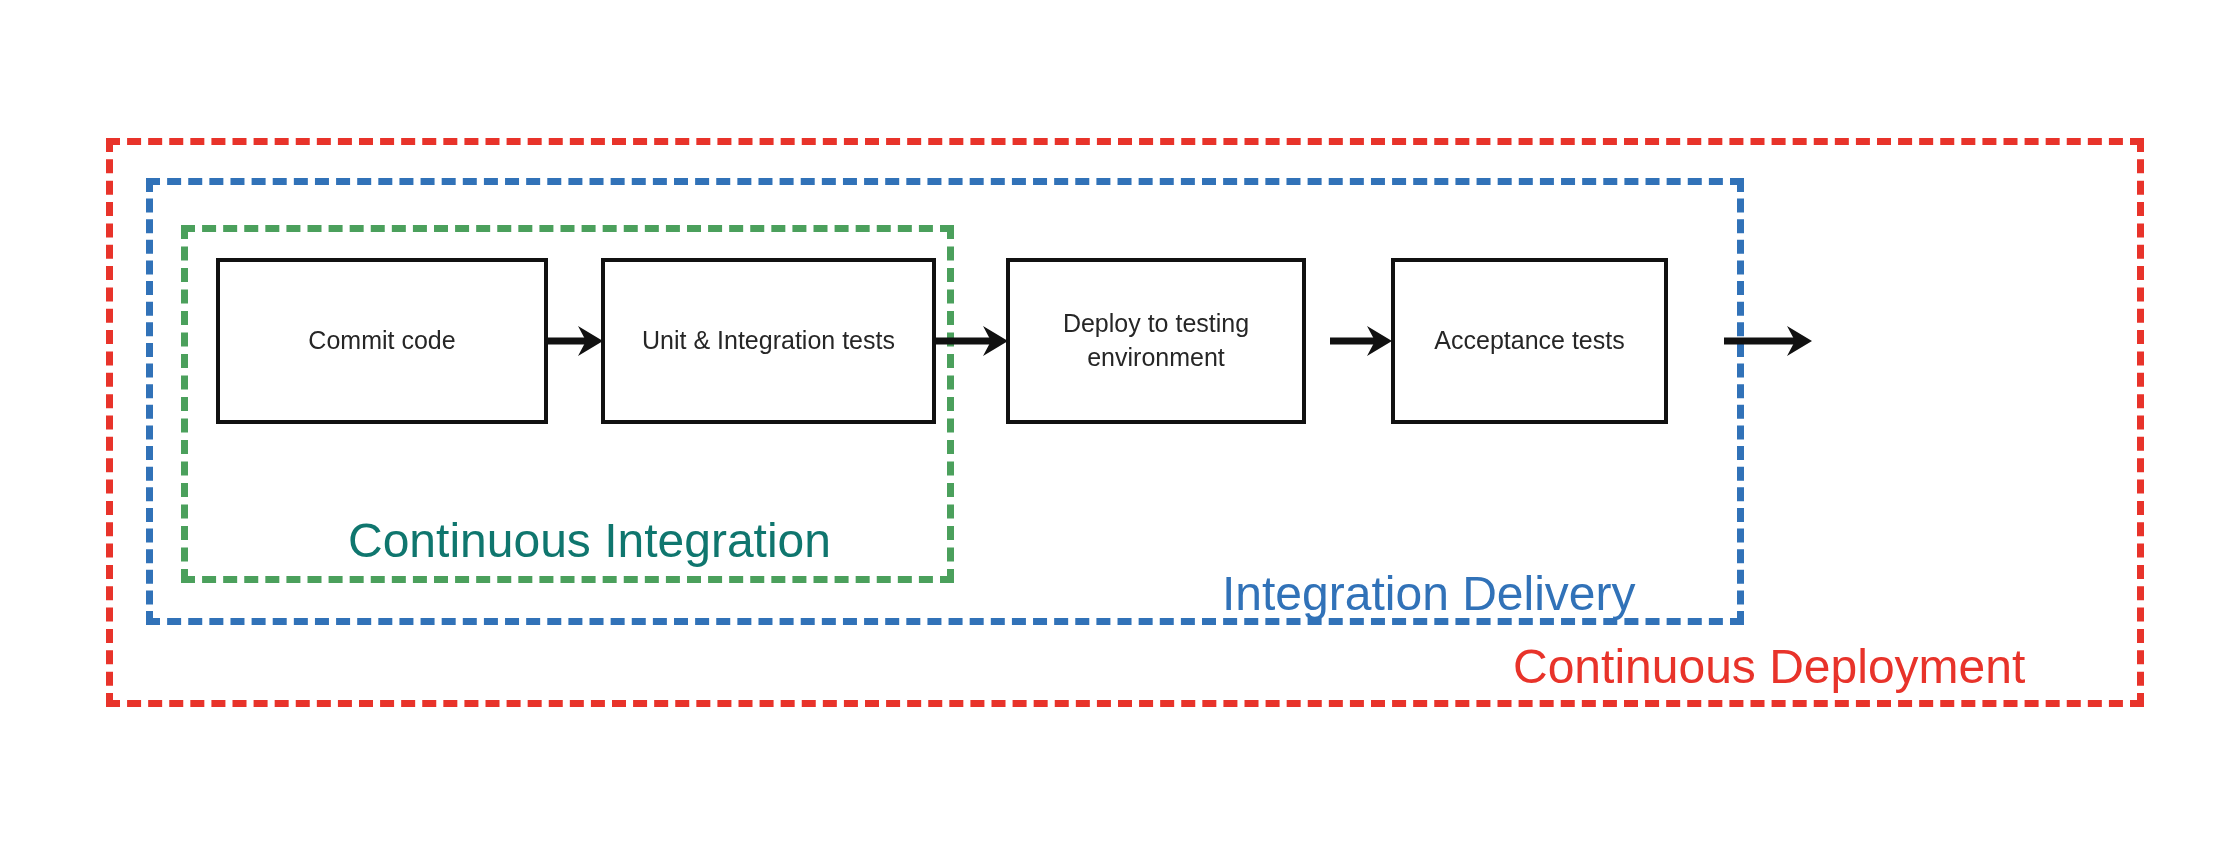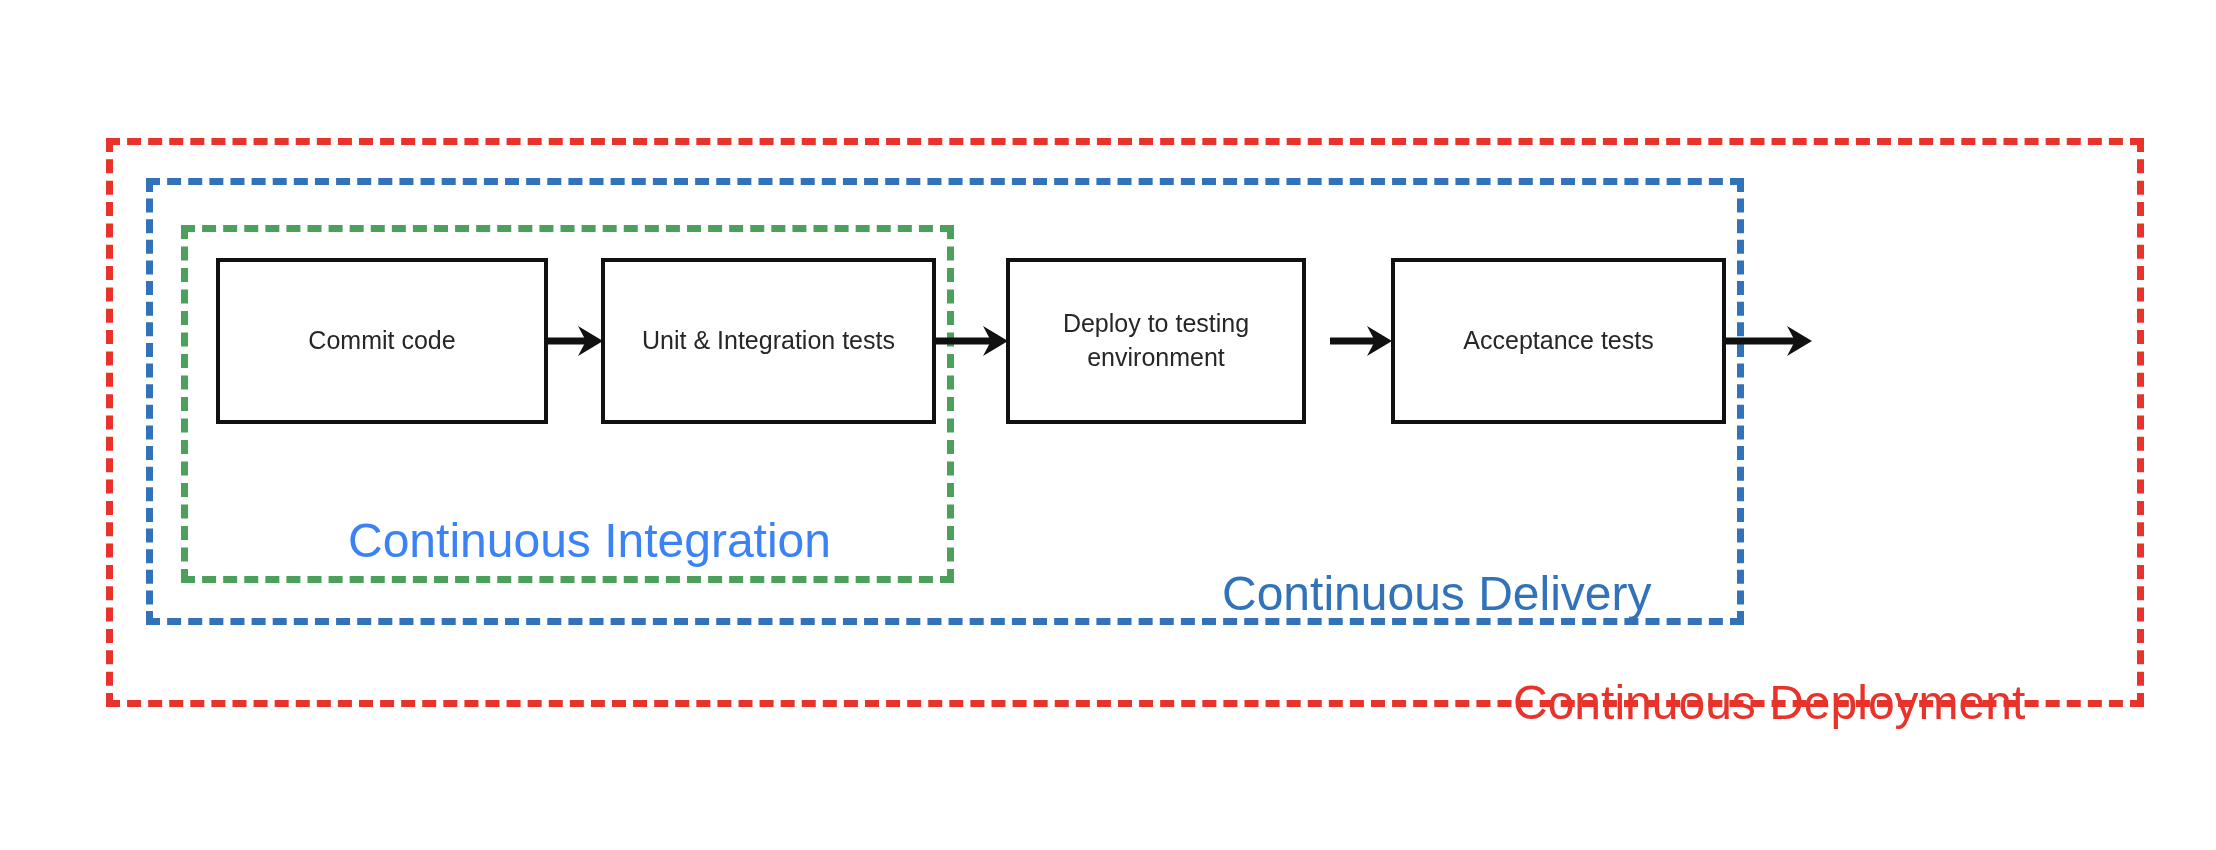--- a/index.html
+++ b/index.html
@@ -51,31 +51,31 @@
   .caption {
     position: absolute;
     font-weight: 400;
     white-space: nowrap;
     letter-spacing: 0px;
   }
   .caption-integration {
     left: 312px;
     top: 513px;
     font-size: 48px;
-    color: #3b82f6;
+    color: #0f766e;
   }
   .caption-delivery {
     left: 1186px;
     top: 566px;
     font-size: 48px;
     color: #3172B8;
   }
   .caption-deployment {
     left: 1477px;
-    top: 675px;
+    top: 639px;
     font-size: 48px;
     color: #E8332A;
   }
 
   
   .stage {
     position: absolute;
     top: 258px;
     height: 166px;
     box-sizing: border-box;
@@ -90,21 +90,21 @@
   .stage-label {
     font-size: 25px;
     line-height: 1.35;
     color: #262626;
     font-family: "Liberation Sans", sans-serif;
   }
 
   .stage-0 { left: 180px;  width: 332px; }
   .stage-1 { left: 565px;  width: 335px; }
   .stage-2 { left: 970px;  width: 300px; }
-  .stage-3 { left: 1355px; width: 335px; }
+  .stage-3 { left: 1355px; width: 277px; }
   .stage-4 { left: 1775px; width: 335px; }
 
   
   .arrow {
     position: absolute;
     top: 326px;
     height: 30px;
   }
   .arrow svg { display: block; }
 
@@ -164,17 +164,17 @@
 
   <div class="arrow arrow-3">
     <svg width="88" height="30" viewBox="0 0 88 30">
       <line x1="0" y1="15" x2="73" y2="15" stroke="#111111" stroke-width="7"></line>
       <polygon points="63,0 88,15 63,30 71,15" fill="#111111"></polygon>
     </svg>
   </div>
 
   <div class="caption caption-integration">Continuous Integration</div>
 
-  <div class="caption caption-delivery">Continuous Delivery</div>
+  <div class="caption caption-delivery">Integration Delivery</div>
 
   <div class="caption caption-deployment">Continuous Deployment</div>
 
 </div>
 
 </body></html>

